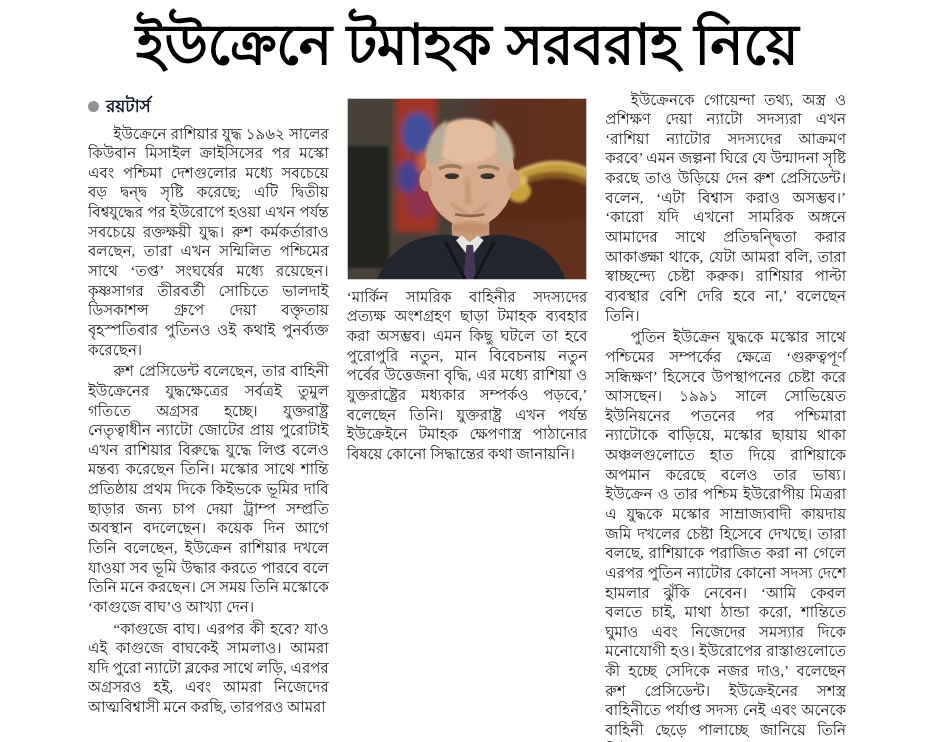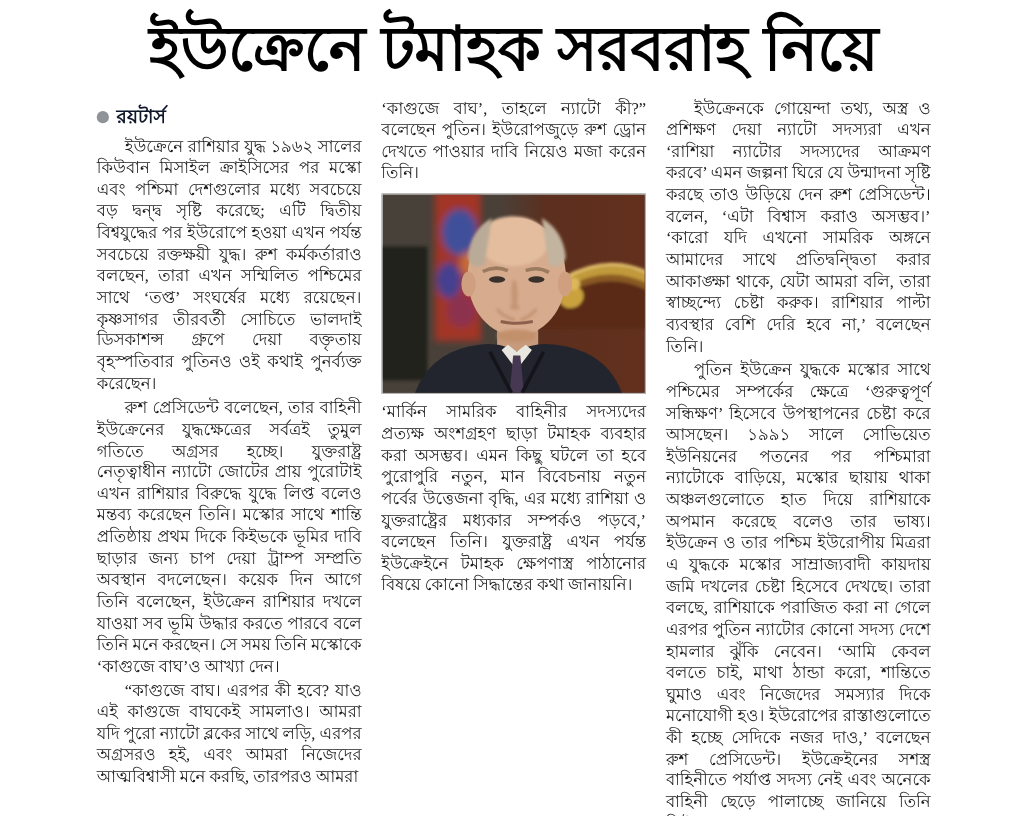--- a/index.html
+++ b/index.html
@@ -83,21 +83,20 @@
       <div class="byline">
         <span class="byline-dot"></span>
         <span class="byline-text">রয়টার্স</span>
       </div>
       <p>ইউক্রেনে রাশিয়ার যুদ্ধ ১৯৬২ সালের কিউবান মিসাইল ক্রাইসিসের পর মস্কো এবং পশ্চিমা দেশগুলোর মধ্যে সবচেয়ে বড় দ্বন্দ্ব সৃষ্টি করেছে; এটি দ্বিতীয় বিশ্বযুদ্ধের পর ইউরোপে হওয়া এখন পর্যন্ত সবচেয়ে রক্তক্ষয়ী যুদ্ধ। রুশ কর্মকর্তারাও বলছেন, তারা এখন সম্মিলিত পশ্চিমের সাথে ‘তপ্ত’ সংঘর্ষের মধ্যে রয়েছেন। কৃষ্ণসাগর তীরবর্তী সোচিতে ভালদাই ডিসকাশন্স গ্রুপে দেয়া বক্তৃতায় বৃহস্পতিবার পুতিনও ওই কথাই পুনর্ব্যক্ত করেছেন।</p>
       <p>রুশ প্রেসিডেন্ট বলেছেন, তার বাহিনী ইউক্রেনের যুদ্ধক্ষেত্রের সর্বত্রই তুমুল গতিতে অগ্রসর হচ্ছে। যুক্তরাষ্ট্র নেতৃত্বাধীন ন্যাটো জোটের প্রায় পুরোটাই এখন রাশিয়ার বিরুদ্ধে যুদ্ধে লিপ্ত বলেও মন্তব্য করেছেন তিনি। মস্কোর সাথে শান্তি প্রতিষ্ঠায় প্রথম দিকে কিইভকে ভূমির দাবি ছাড়ার জন্য চাপ দেয়া ট্রাম্প সম্প্রতি অবস্থান বদলেছেন। কয়েক দিন আগে তিনি বলেছেন, ইউক্রেন রাশিয়ার দখলে যাওয়া সব ভূমি উদ্ধার করতে পারবে বলে তিনি মনে করছেন। সে সময় তিনি মস্কোকে ‘কাগুজে বাঘ’ও আখ্যা দেন।</p>
       <p>“কাগুজে বাঘ। এরপর কী হবে? যাও এই কাগুজে বাঘকেই সামলাও। আমরা যদি পুরো ন্যাটো ব্লকের সাথে লড়ি, এরপর অগ্রসরও হই, এবং আমরা নিজেদের আত্মবিশ্বাসী মনে করছি, তারপরও আমরা</p>
     </div>
 
     <div class="col">
-      <p class="noindent">‘কাগুজে বাঘ’, তাহলে ন্যাটো কী?” বলেছেন পুতিন। ইউরোপজুড়ে রুশ ড্রোন দেখতে পাওয়ার দাবি নিয়েও মজা করেন তিনি।</p>
 
       <figure class="photo">
         <svg viewBox="0 0 294 222" preserveAspectRatio="none" aria-hidden="true">
           <defs>
             <linearGradient id="bgGrad" x1="0" y1="0" x2="1" y2="0">
               <stop offset="0" stop-color="#47413a"></stop>
               <stop offset="0.45" stop-color="#4a4038"></stop>
               <stop offset="0.62" stop-color="#5c2f1e"></stop>
               <stop offset="1" stop-color="#63301d"></stop>
             </linearGradient>

